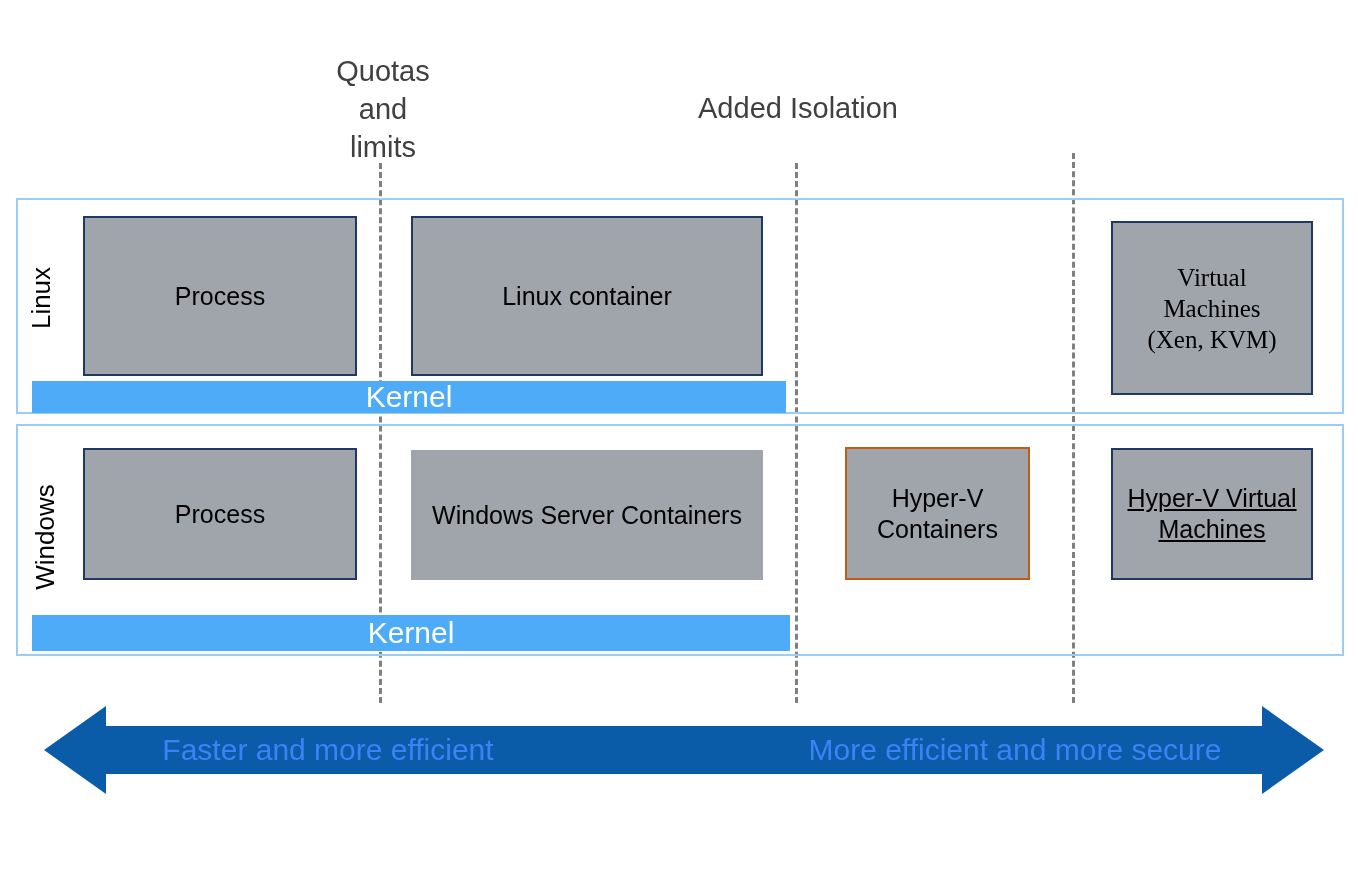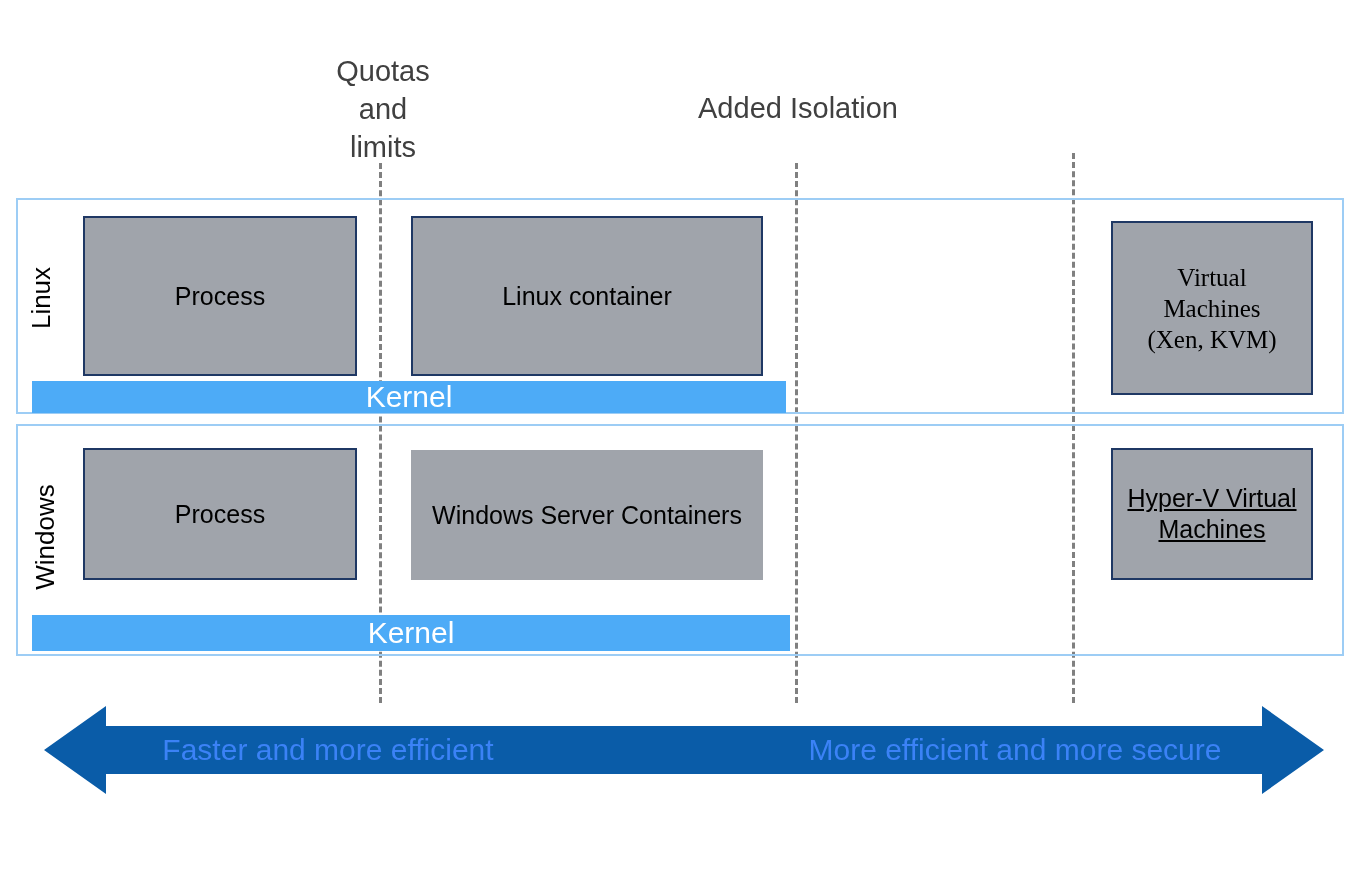--- a/index.html
+++ b/index.html
@@ -159,20 +159,22 @@
   <div class="kernel" id="kernel-linux">Kernel</div>
 
   <div class="os-row" id="row-windows"></div>
 
   <div class="os-label" id="label-windows">Windows</div>
 
   <div class="box bd-navy" id="box-win-process">Process</div>
 
   <div class="box bd-none" id="box-win-container">Windows Server Containers</div>
 
+  <div class="box bd-orange" id="box-win-hyperv-c">Hyper-V
+Containers</div>
 
   <div class="box bd-navy" id="box-win-hyperv-vm">Hyper-V Virtual
 Machines</div>
 
   <div class="kernel" id="kernel-windows">Kernel</div>
 
   <div id="arrow-band">
     <svg viewBox="0 0 1280 88" preserveAspectRatio="none">
       <polygon points="0,44 62,0 62,20 1218,20 1218,0 1280,44 1218,88 1218,68 62,68 62,88" fill="#0A5CA8"></polygon>
     </svg>

